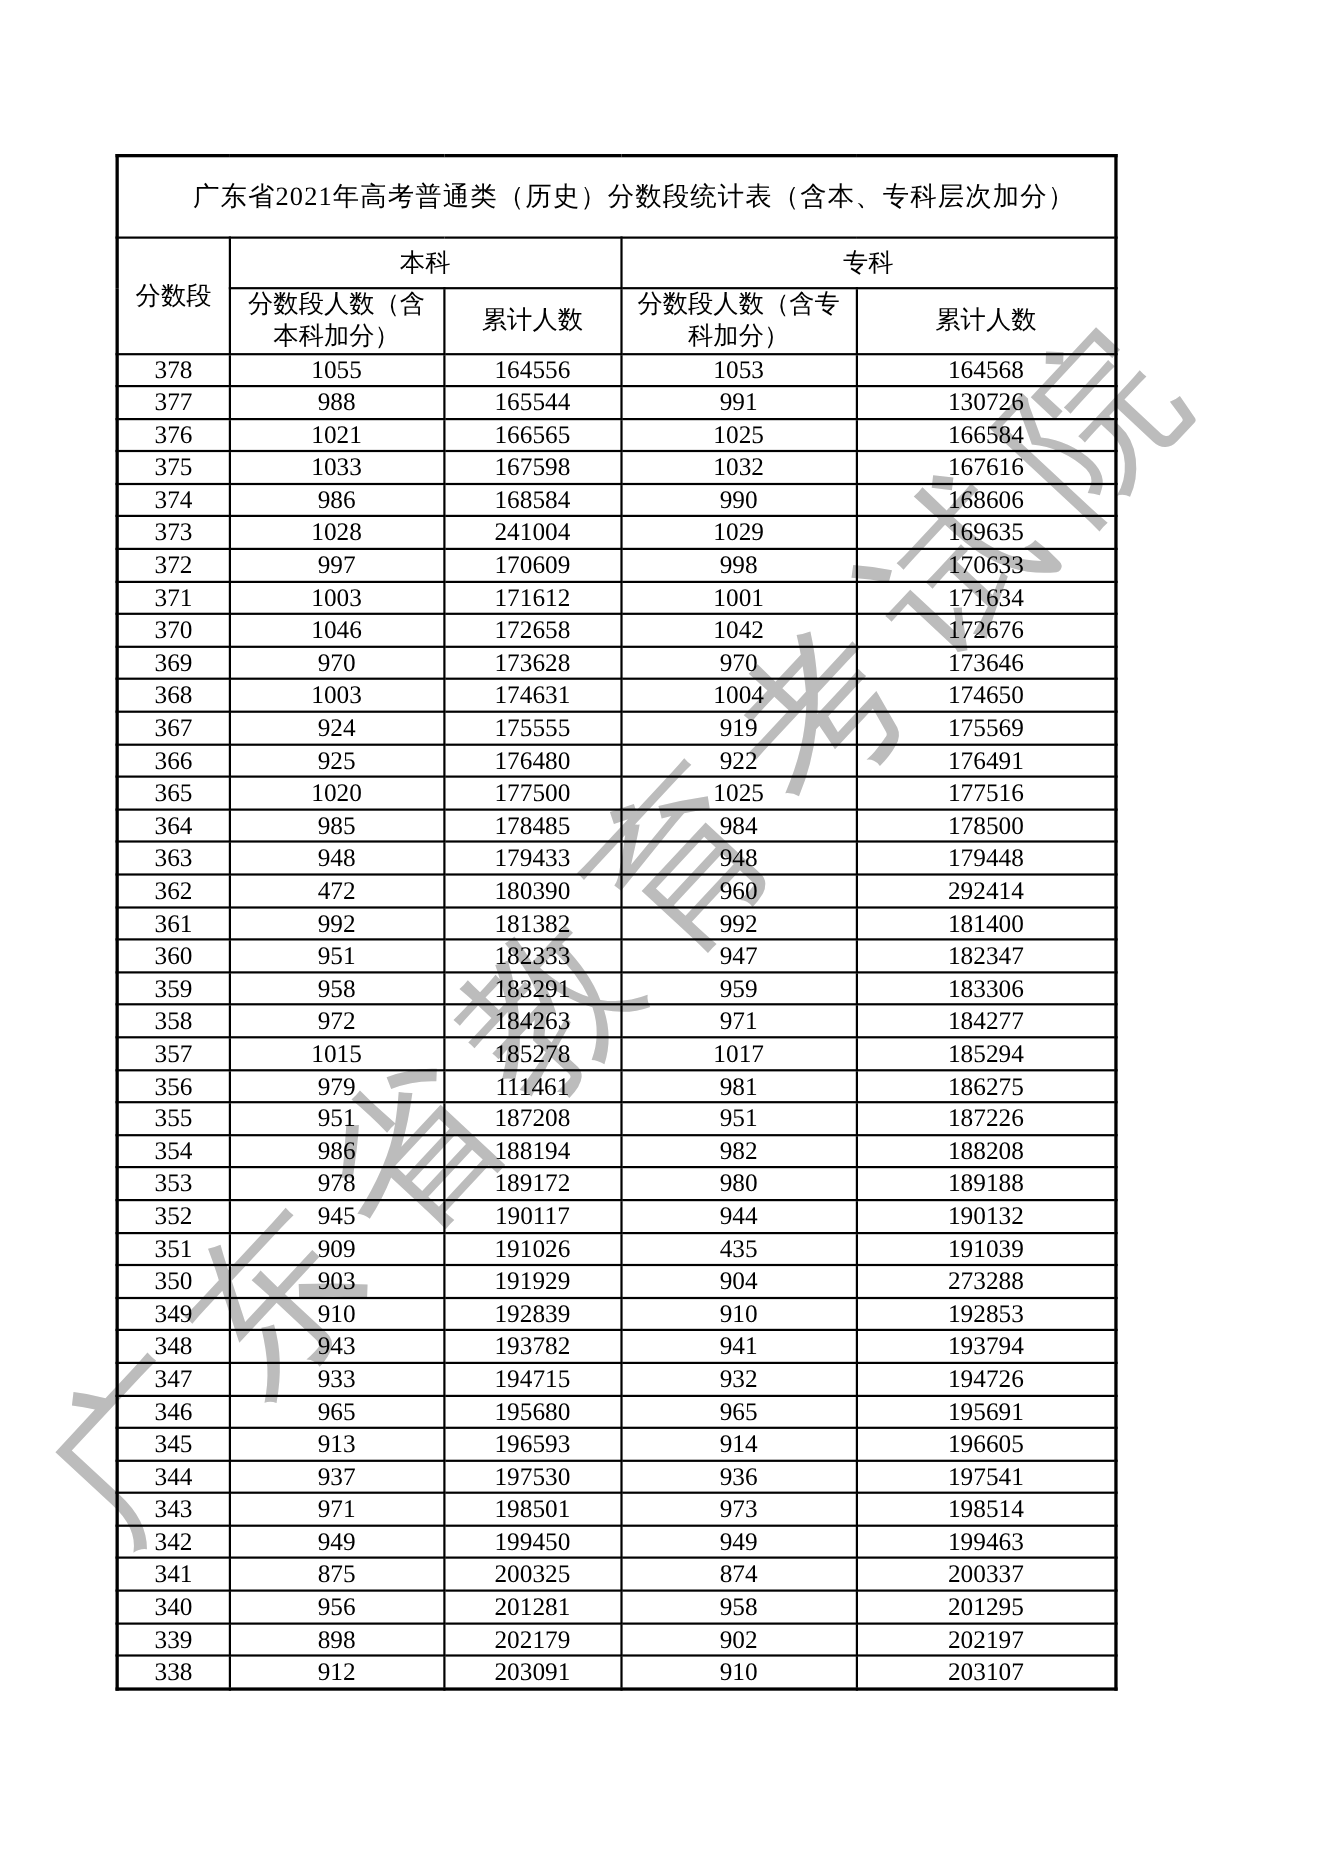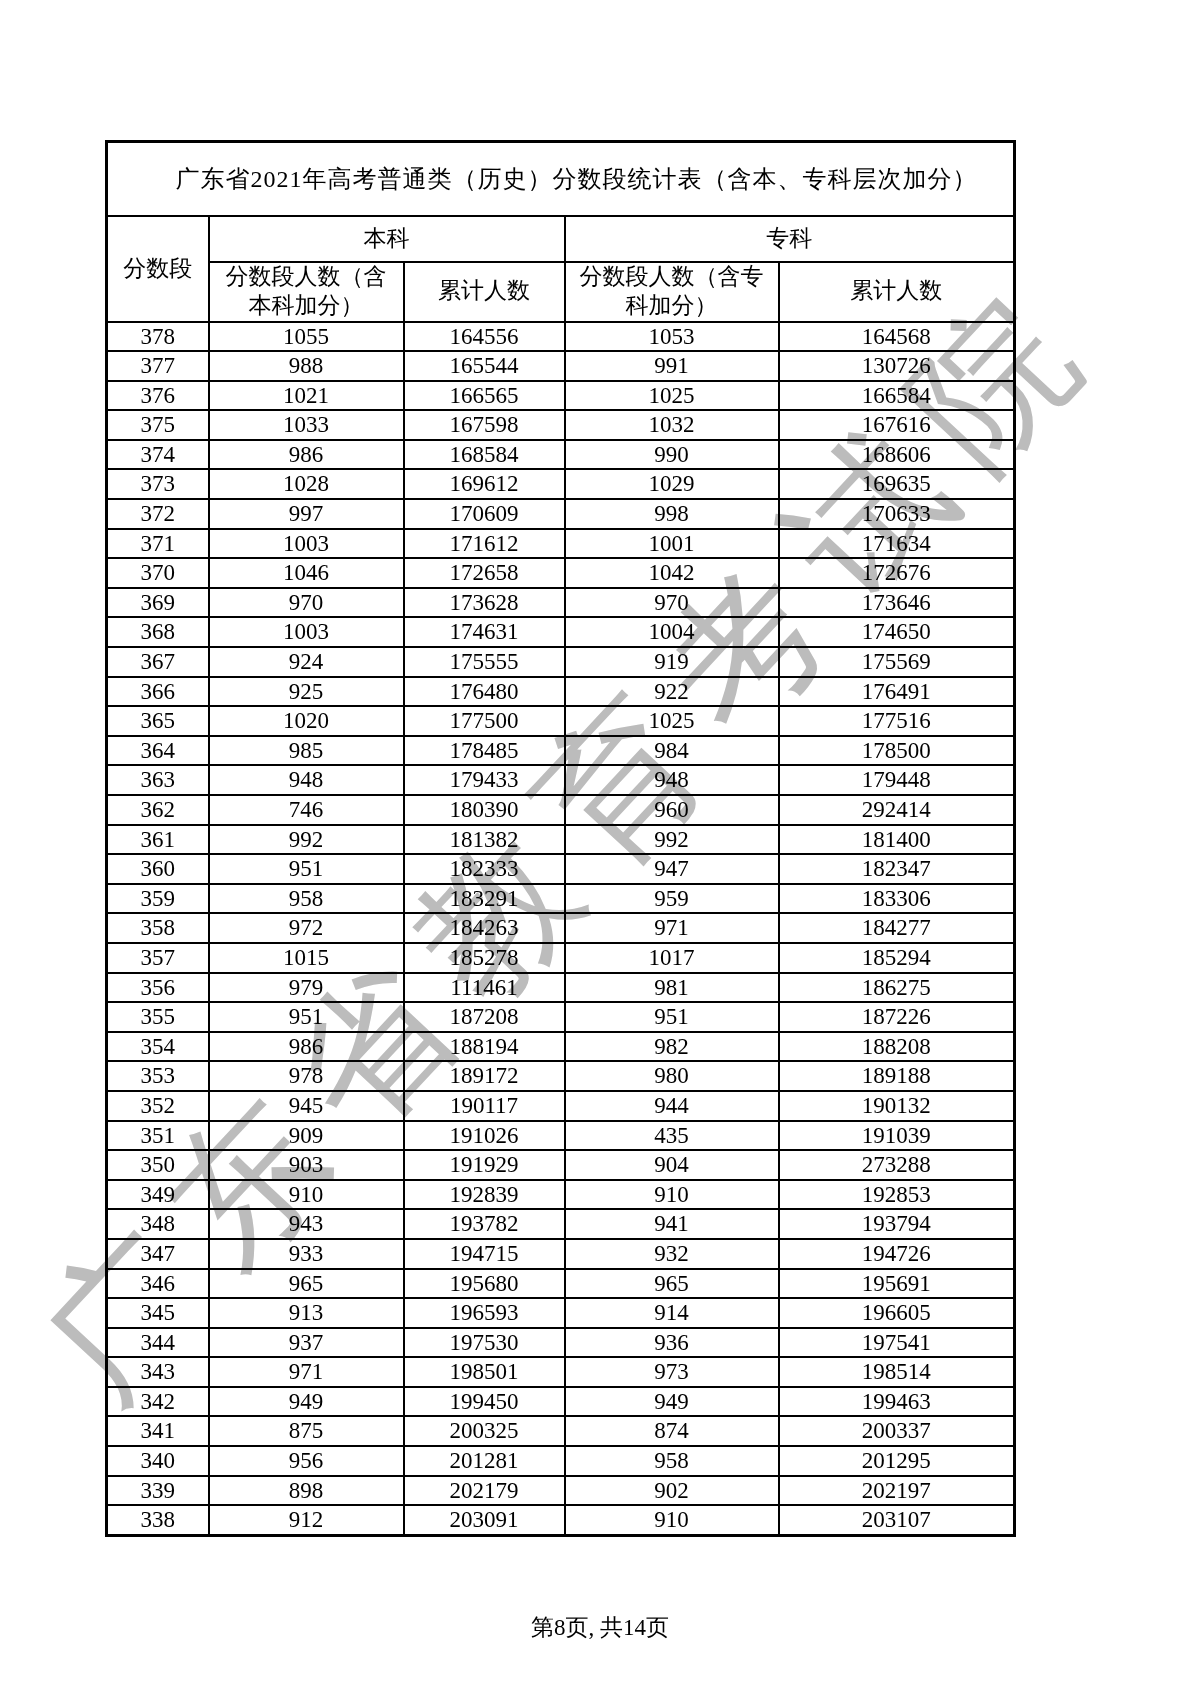--- a/index.html
+++ b/index.html
@@ -143,21 +143,21 @@
         <tr>
           <td>374</td>
           <td>986</td>
           <td>168584</td>
           <td>990</td>
           <td>168606</td>
         </tr>
         <tr>
           <td>373</td>
           <td>1028</td>
-          <td>169612</td>
+          <td>241004</td>
           <td>1029</td>
           <td>169635</td>
         </tr>
         <tr>
           <td>372</td>
           <td>997</td>
           <td>170609</td>
           <td>998</td>
           <td>170633</td>
         </tr>
@@ -219,21 +219,21 @@
         </tr>
         <tr>
           <td>363</td>
           <td>948</td>
           <td>179433</td>
           <td>948</td>
           <td>179448</td>
         </tr>
         <tr>
           <td>362</td>
-          <td>746</td>
+          <td>472</td>
           <td>180390</td>
           <td>960</td>
           <td>292414</td>
         </tr>
         <tr>
           <td>361</td>
           <td>992</td>
           <td>181382</td>
           <td>992</td>
           <td>181400</td>
@@ -395,15 +395,14 @@
         <tr>
           <td>338</td>
           <td>912</td>
           <td>203091</td>
           <td>910</td>
           <td>203107</td>
         </tr>
       </tbody>
   </table>
 
-  <div class="footer">第8页, 共14页</div>
 
 </div>
 
 </body></html>

